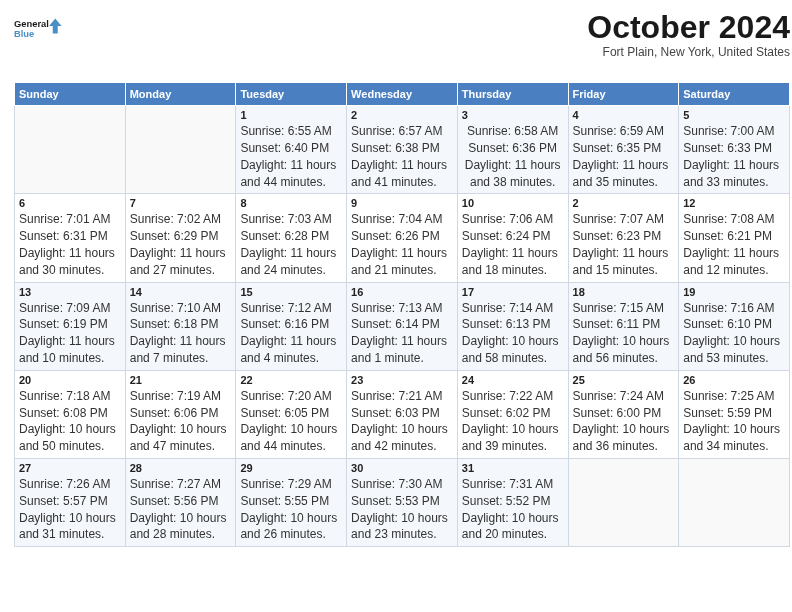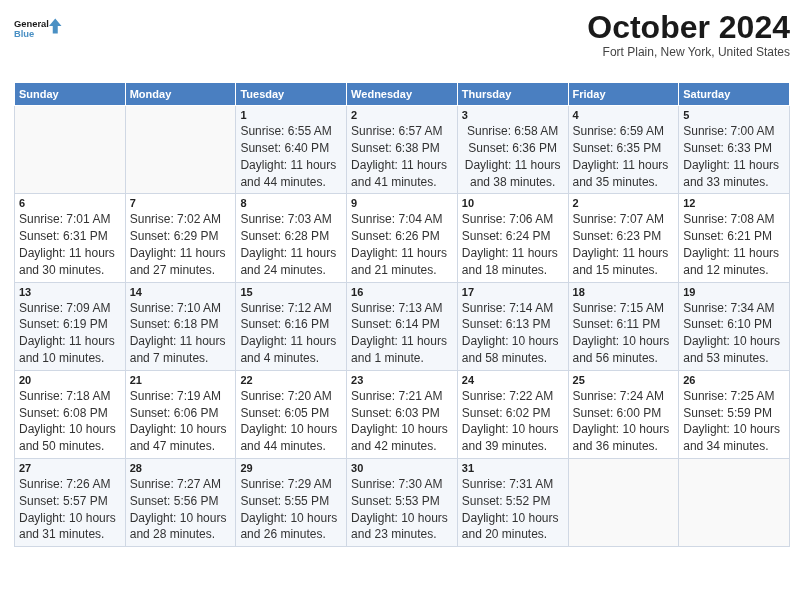--- a/index.html
+++ b/index.html
@@ -226,21 +226,21 @@
 Daylight: 10 hours and 58 minutes.</div>
           </td>
           <td>
             <span class="day-num">18</span>
             <div class="cell-content" style="white-space: pre-line;">Sunrise: 7:15 AM
 Sunset: 6:11 PM
 Daylight: 10 hours and 56 minutes.</div>
           </td>
           <td>
             <span class="day-num">19</span>
-            <div class="cell-content" style="white-space: pre-line;">Sunrise: 7:34 AM
+            <div class="cell-content" style="white-space: pre-line;">Sunrise: 7:16 AM
 Sunset: 6:10 PM
 Daylight: 10 hours and 53 minutes.</div>
           </td>
         </tr>
         <tr>
           <td>
             <span class="day-num">20</span>
             <div class="cell-content" style="white-space: pre-line;">Sunrise: 7:18 AM
 Sunset: 6:08 PM
 Daylight: 10 hours and 50 minutes.</div>

